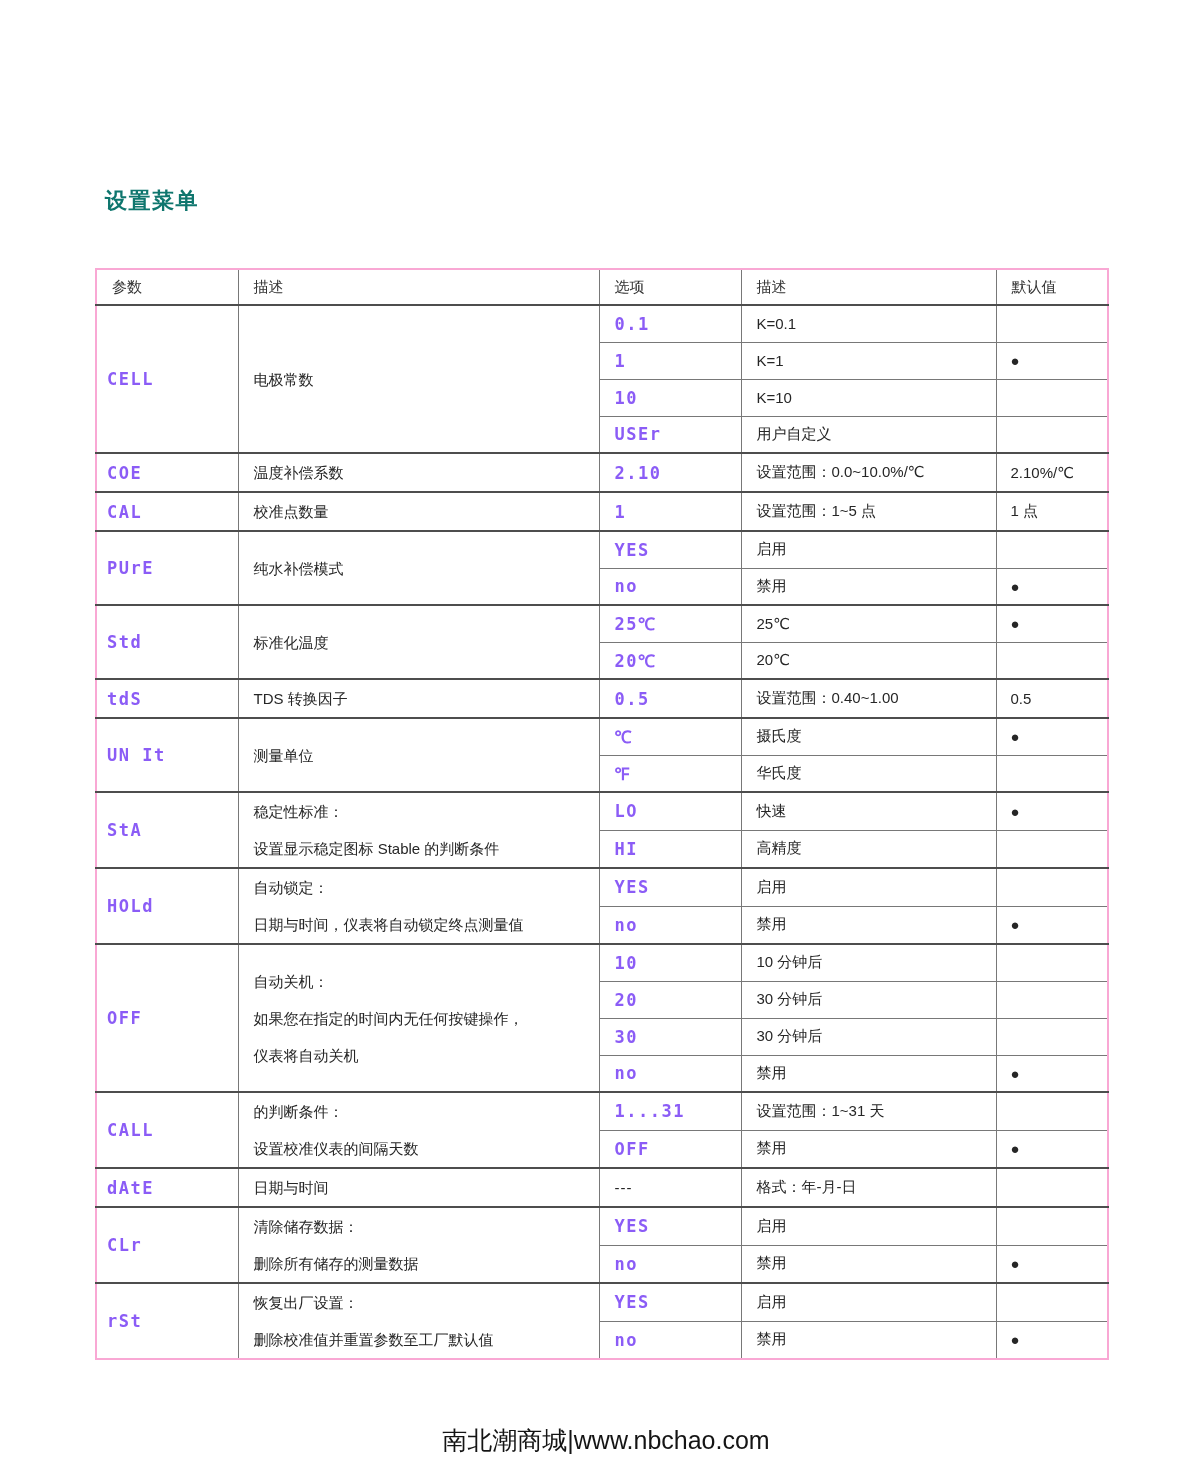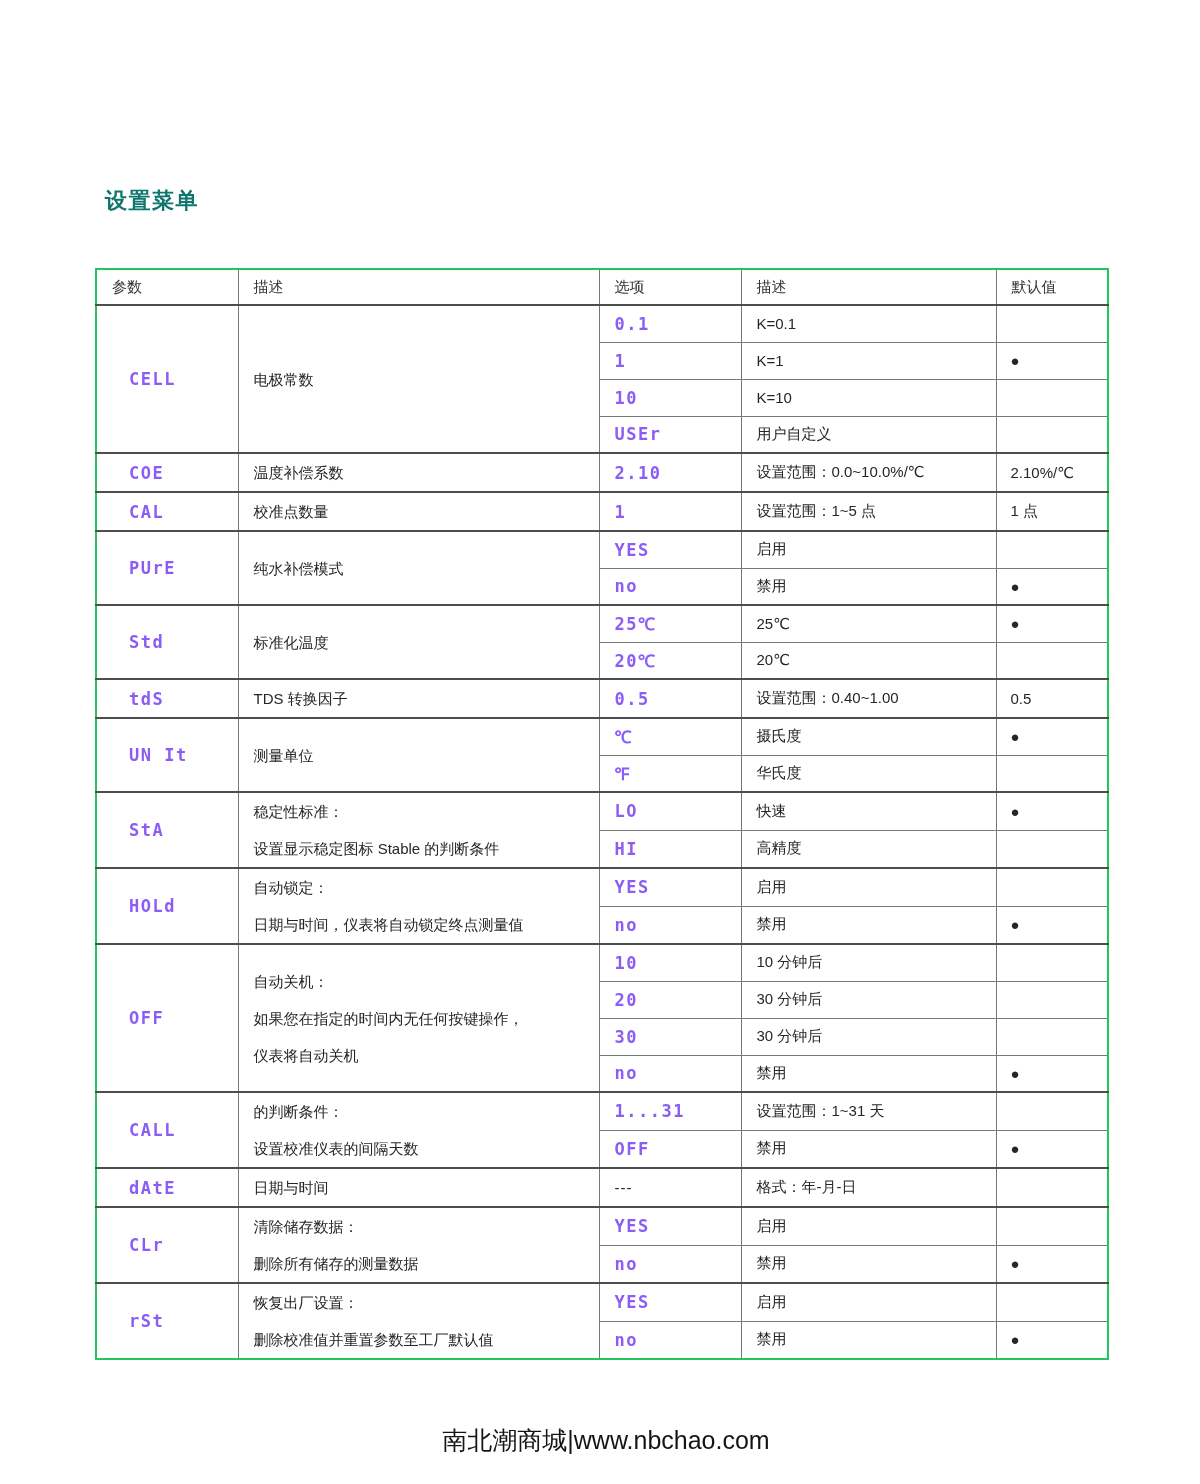--- a/index.html
+++ b/index.html
@@ -18,26 +18,26 @@
   .topbar-black { flex: 1; background: #0a0a0a; display: flex; align-items: center; padding-left: 27px; }
   .topbar-title { color: #f5f5f5; font-size: 17px; letter-spacing: 0.4px; }
   .topbar-pagebox { width: 112px; background: #c6c6c6; display: flex; align-items: center; justify-content: center; }
   .topbar-pagenum { color: #2a2a2a; font-size: 17px; }
 
   
   .section-title { position: absolute; left: 105px; top: 186px; font-size: 22px; font-weight: bold; color: #0f766e; letter-spacing: 1.5px; }
   .intro { position: absolute; left: 95px; top: 227px; font-size: 15.5px; color: #2b2b2b; }
 
   
-  .menu-table { position: absolute; left: 95px; top: 268px; width: 1012px; border-collapse: collapse; table-layout: fixed; border: 2px solid #22c55e; }
+  .menu-table { position: absolute; left: 95px; top: 268px; width: 1012px; border-collapse: collapse; table-layout: fixed; border: 2px solid #f9a8d4; }
   .menu-table th, .menu-table td { border: 1px solid #787878; vertical-align: middle; }
   .menu-table th { height: 36px; text-align: left; font-weight: normal; font-size: 15px; color: #333333; padding: 0 6px 0 15px; }
   .menu-table td { height: 37px; font-size: 15px; color: #262626; padding: 0 6px 0 15px; }
   tr.gs > td { border-top: 2px solid #4d4d4d; }
-  td.c-param { padding-left: 32px; }
+  td.c-param { padding-left: 10px; }
   td.c-desc .line { line-height: 37px; }
   td.c-def { padding-left: 14px; }
   .lcd {
     font-family: "DejaVu Sans Mono", "Liberation Mono", monospace;
     font-weight: bold; font-size: 17px; letter-spacing: 1.5px;
     color: #8b5cf6; white-space: nowrap; margin-top: 19px;
   }
   .dash { font-size: 15px; color: #262626; letter-spacing: 1px; }
 
   

